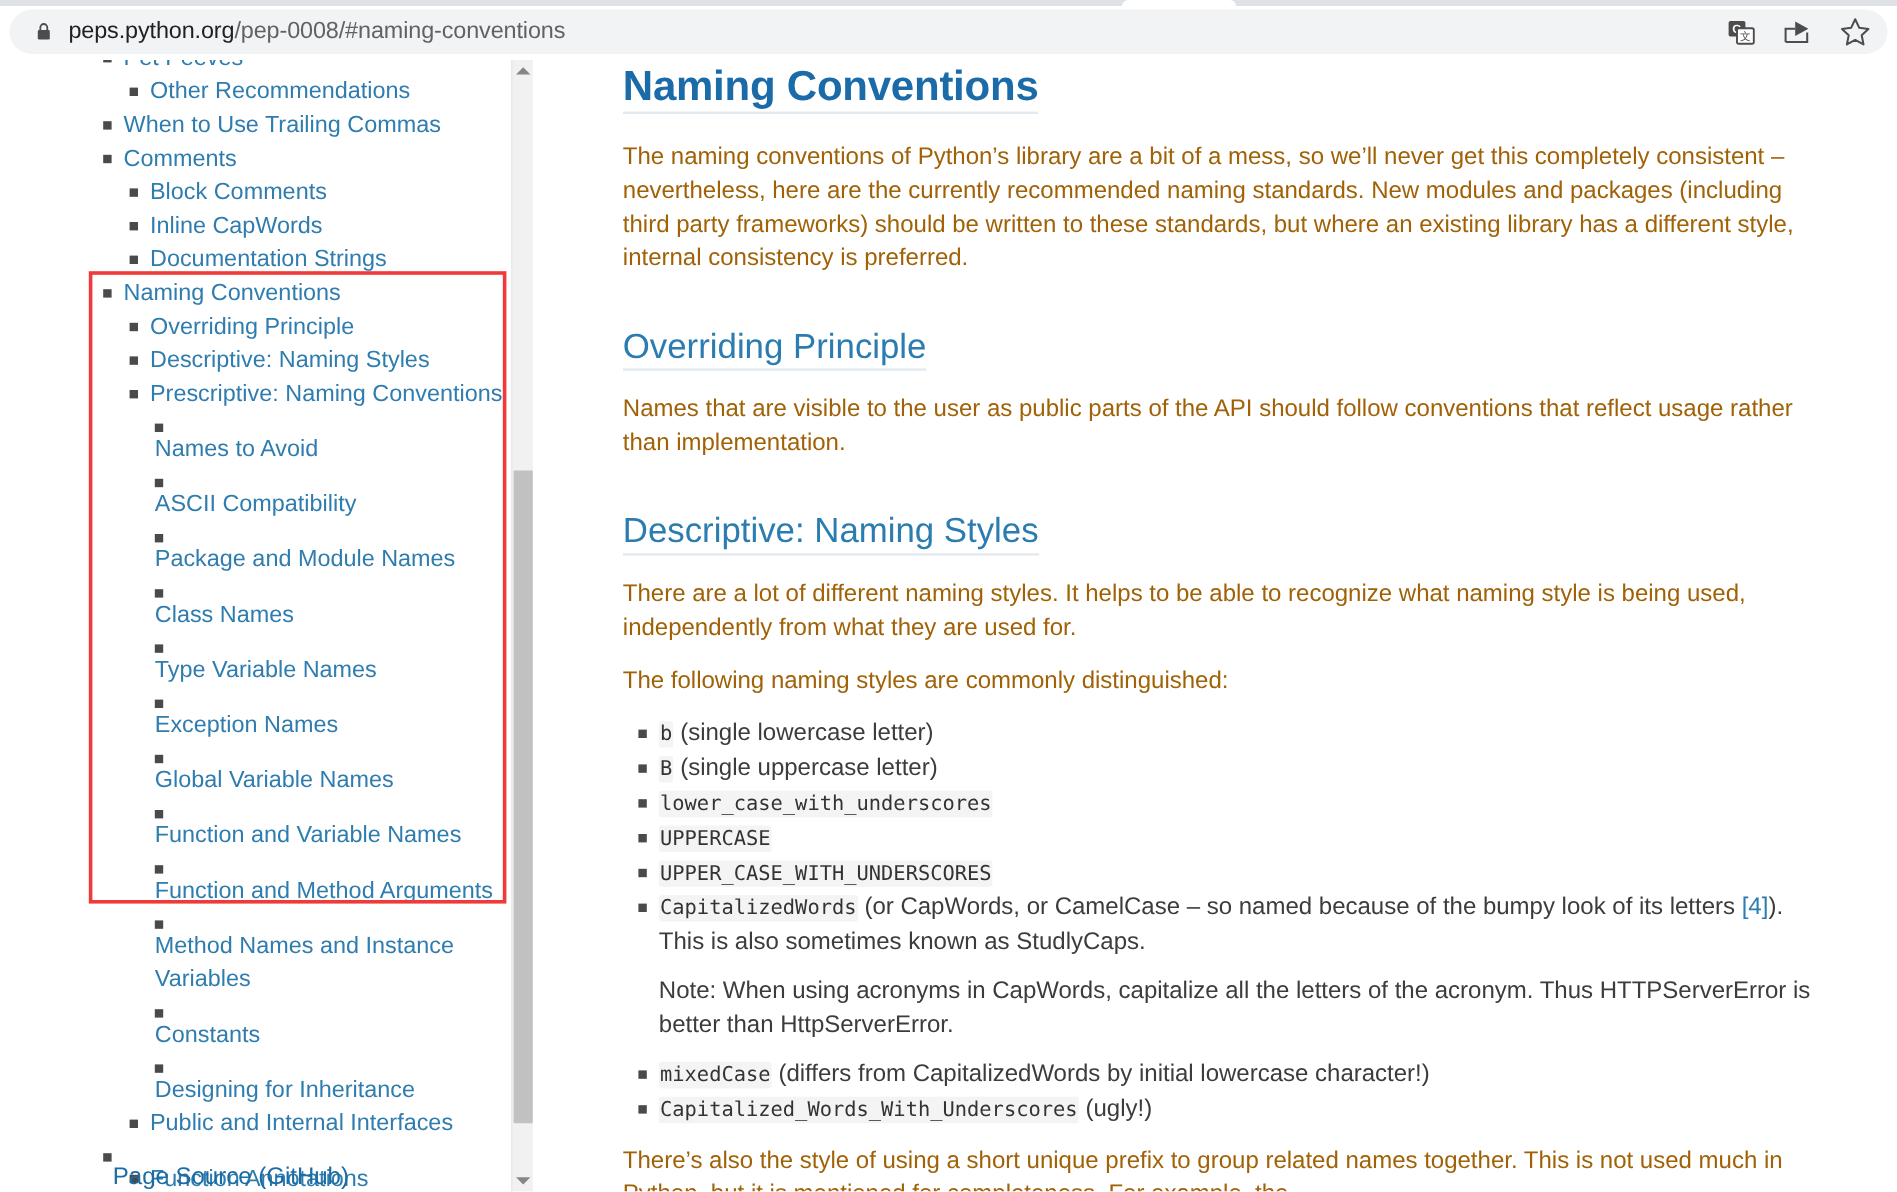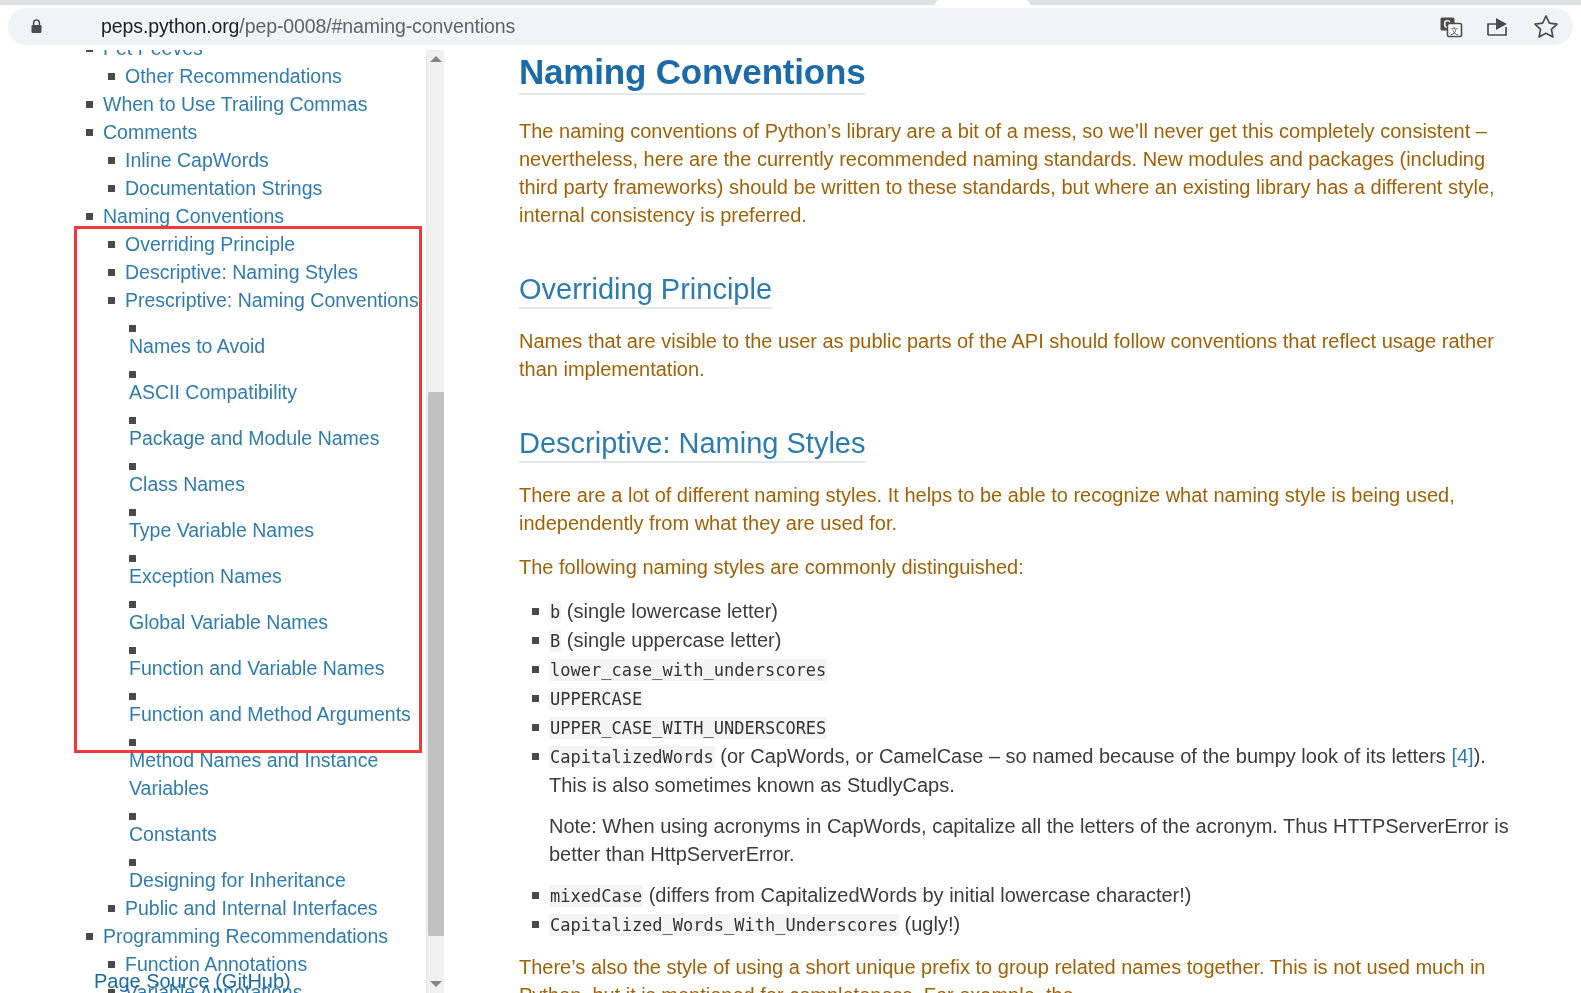--- a/index.html
+++ b/index.html
@@ -35,21 +35,20 @@
   }
   #omnibox {
     position: absolute;
     left: 8px; top: 8px;
     width: 1565px; height: 37px;
     background: #f1f3f4;
     border-radius: 19px;
     display: flex;
     align-items: center;
     padding: 0 14px 0 22px;
-    gap: 44px;
   }
   #lock-icon {
     width: 13px; height: 15px;
     margin-right: 14px;
     flex: 0 0 auto;
     display: block;
   }
   #url-text {
     font-size: 19.5px;
     color: #202124;
@@ -293,20 +292,24 @@
         <div class="toc-item lvl-1">
           <span class="toc-bullet"></span>
           <span class="toc-label">When to Use Trailing Commas</span>
         </div>
         <div class="toc-item lvl-1">
           <span class="toc-bullet"></span>
           <span class="toc-label">Comments</span>
         </div>
         <div class="toc-item lvl-2">
           <span class="toc-bullet"></span>
+          <span class="toc-label">Block Comments</span>
+        </div>
+        <div class="toc-item lvl-2">
+          <span class="toc-bullet"></span>
           <span class="toc-label">Inline CapWords</span>
         </div>
         <div class="toc-item lvl-2">
           <span class="toc-bullet"></span>
           <span class="toc-label">Documentation Strings</span>
         </div>
         <div class="toc-item lvl-1">
           <span class="toc-bullet"></span>
           <span class="toc-label">Naming Conventions</span>
         </div>
@@ -369,21 +372,20 @@
         <div class="toc-item lvl-3">
           <span class="toc-bullet"></span>
           <span class="toc-label">Designing for Inheritance</span>
         </div>
         <div class="toc-item lvl-2">
           <span class="toc-bullet"></span>
           <span class="toc-label">Public and Internal Interfaces</span>
         </div>
         <div class="toc-item lvl-1">
           <span class="toc-bullet"></span>
-          <span class="toc-label">Programming Recommendations</span>
         </div>
         <div class="toc-item lvl-2">
           <span class="toc-bullet"></span>
           <span class="toc-label">Function Annotations</span>
         </div>
         <div class="toc-item lvl-2">
           <span class="toc-bullet"></span>
           <span class="toc-label">Variable Annotations</span>
         </div>
         <div class="toc-item lvl-1">

